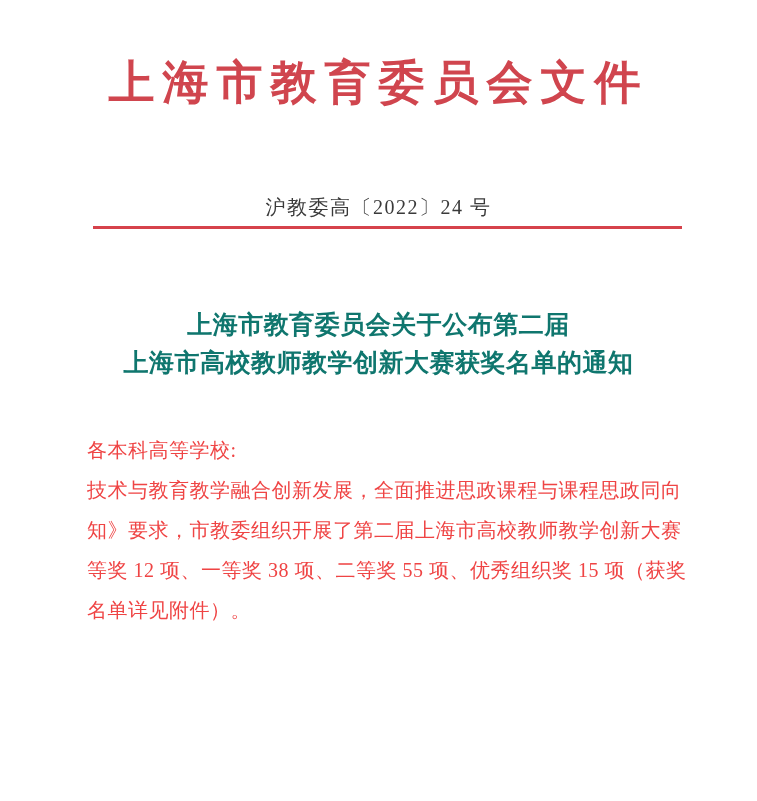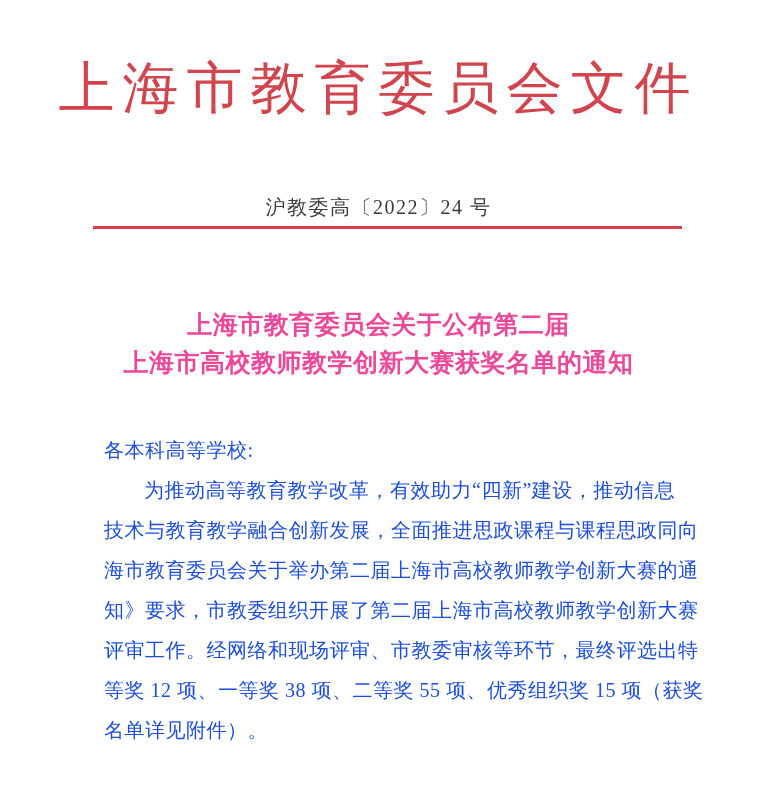--- a/index.html
+++ b/index.html
@@ -15,22 +15,22 @@
     overflow: hidden;
     font-family: "Liberation Serif", "DejaVu Serif", serif;
   }
   
   .org-title {
     position: absolute;
     top: 58px;
     left: 0;
     width: 757px;
     text-align: center;
-    font-size: 56px;
-    font-weight: normal;
+    font-size: 46px;
+    font-weight: bold;
     letter-spacing: 8px;
     color: #d0454e;
     line-height: 1.1;
     white-space: nowrap;
   }
   
   .doc-number {
     position: absolute;
     top: 196px;
     left: 0;
@@ -52,33 +52,33 @@
   }
   
   .doc-title {
     position: absolute;
     top: 306px;
     left: 0;
     width: 757px;
     text-align: center;
     font-size: 25px;
     font-weight: bold;
-    color: #ec4899;
+    color: #0f766e;
     line-height: 38px;
     letter-spacing: 0.5px;
   }
   
   .body-block {
     position: absolute;
     top: 430px;
-    left: 104px;
+    left: 87px;
     width: 570px;
     font-size: 20px;
     line-height: 40px;
-    color: #1d4ed8;
+    color: #ef4444;
     letter-spacing: 0.5px;
   }
   .salutation {
     text-align: left;
   }
   .body-line {
     text-align: justify;
     text-align-last: justify;
     white-space: nowrap;
   }
@@ -102,23 +102,20 @@
   <div class="red-rule"></div>
 
   <div class="doc-title">
     <div>上海市教育委员会关于公布第二届</div>
     <div>上海市高校教师教学创新大赛获奖名单的通知</div>
   </div>
 
   <div class="body-block">
     <div class="salutation">各本科高等学校:</div>
     <div>
-        <div class="body-line indent-first">为推动高等教育教学改革，有效助力“四新”建设，推动信息</div>
         <div class="body-line">技术与教育教学融合创新发展，全面推进思政课程与课程思政同向</div>
-        <div class="body-line">海市教育委员会关于举办第二届上海市高校教师教学创新大赛的通</div>
         <div class="body-line">知》要求，市教委组织开展了第二届上海市高校教师教学创新大赛</div>
-        <div class="body-line">评审工作。经网络和现场评审、市教委审核等环节，最终评选出特</div>
         <div class="body-line">等奖 12 项、一等奖 38 项、二等奖 55 项、优秀组织奖 15 项（获奖</div>
         <div class="body-line last-line">名单详见附件）。</div>
       </div>
   </div>
 
 </div>
 
 </body></html>

